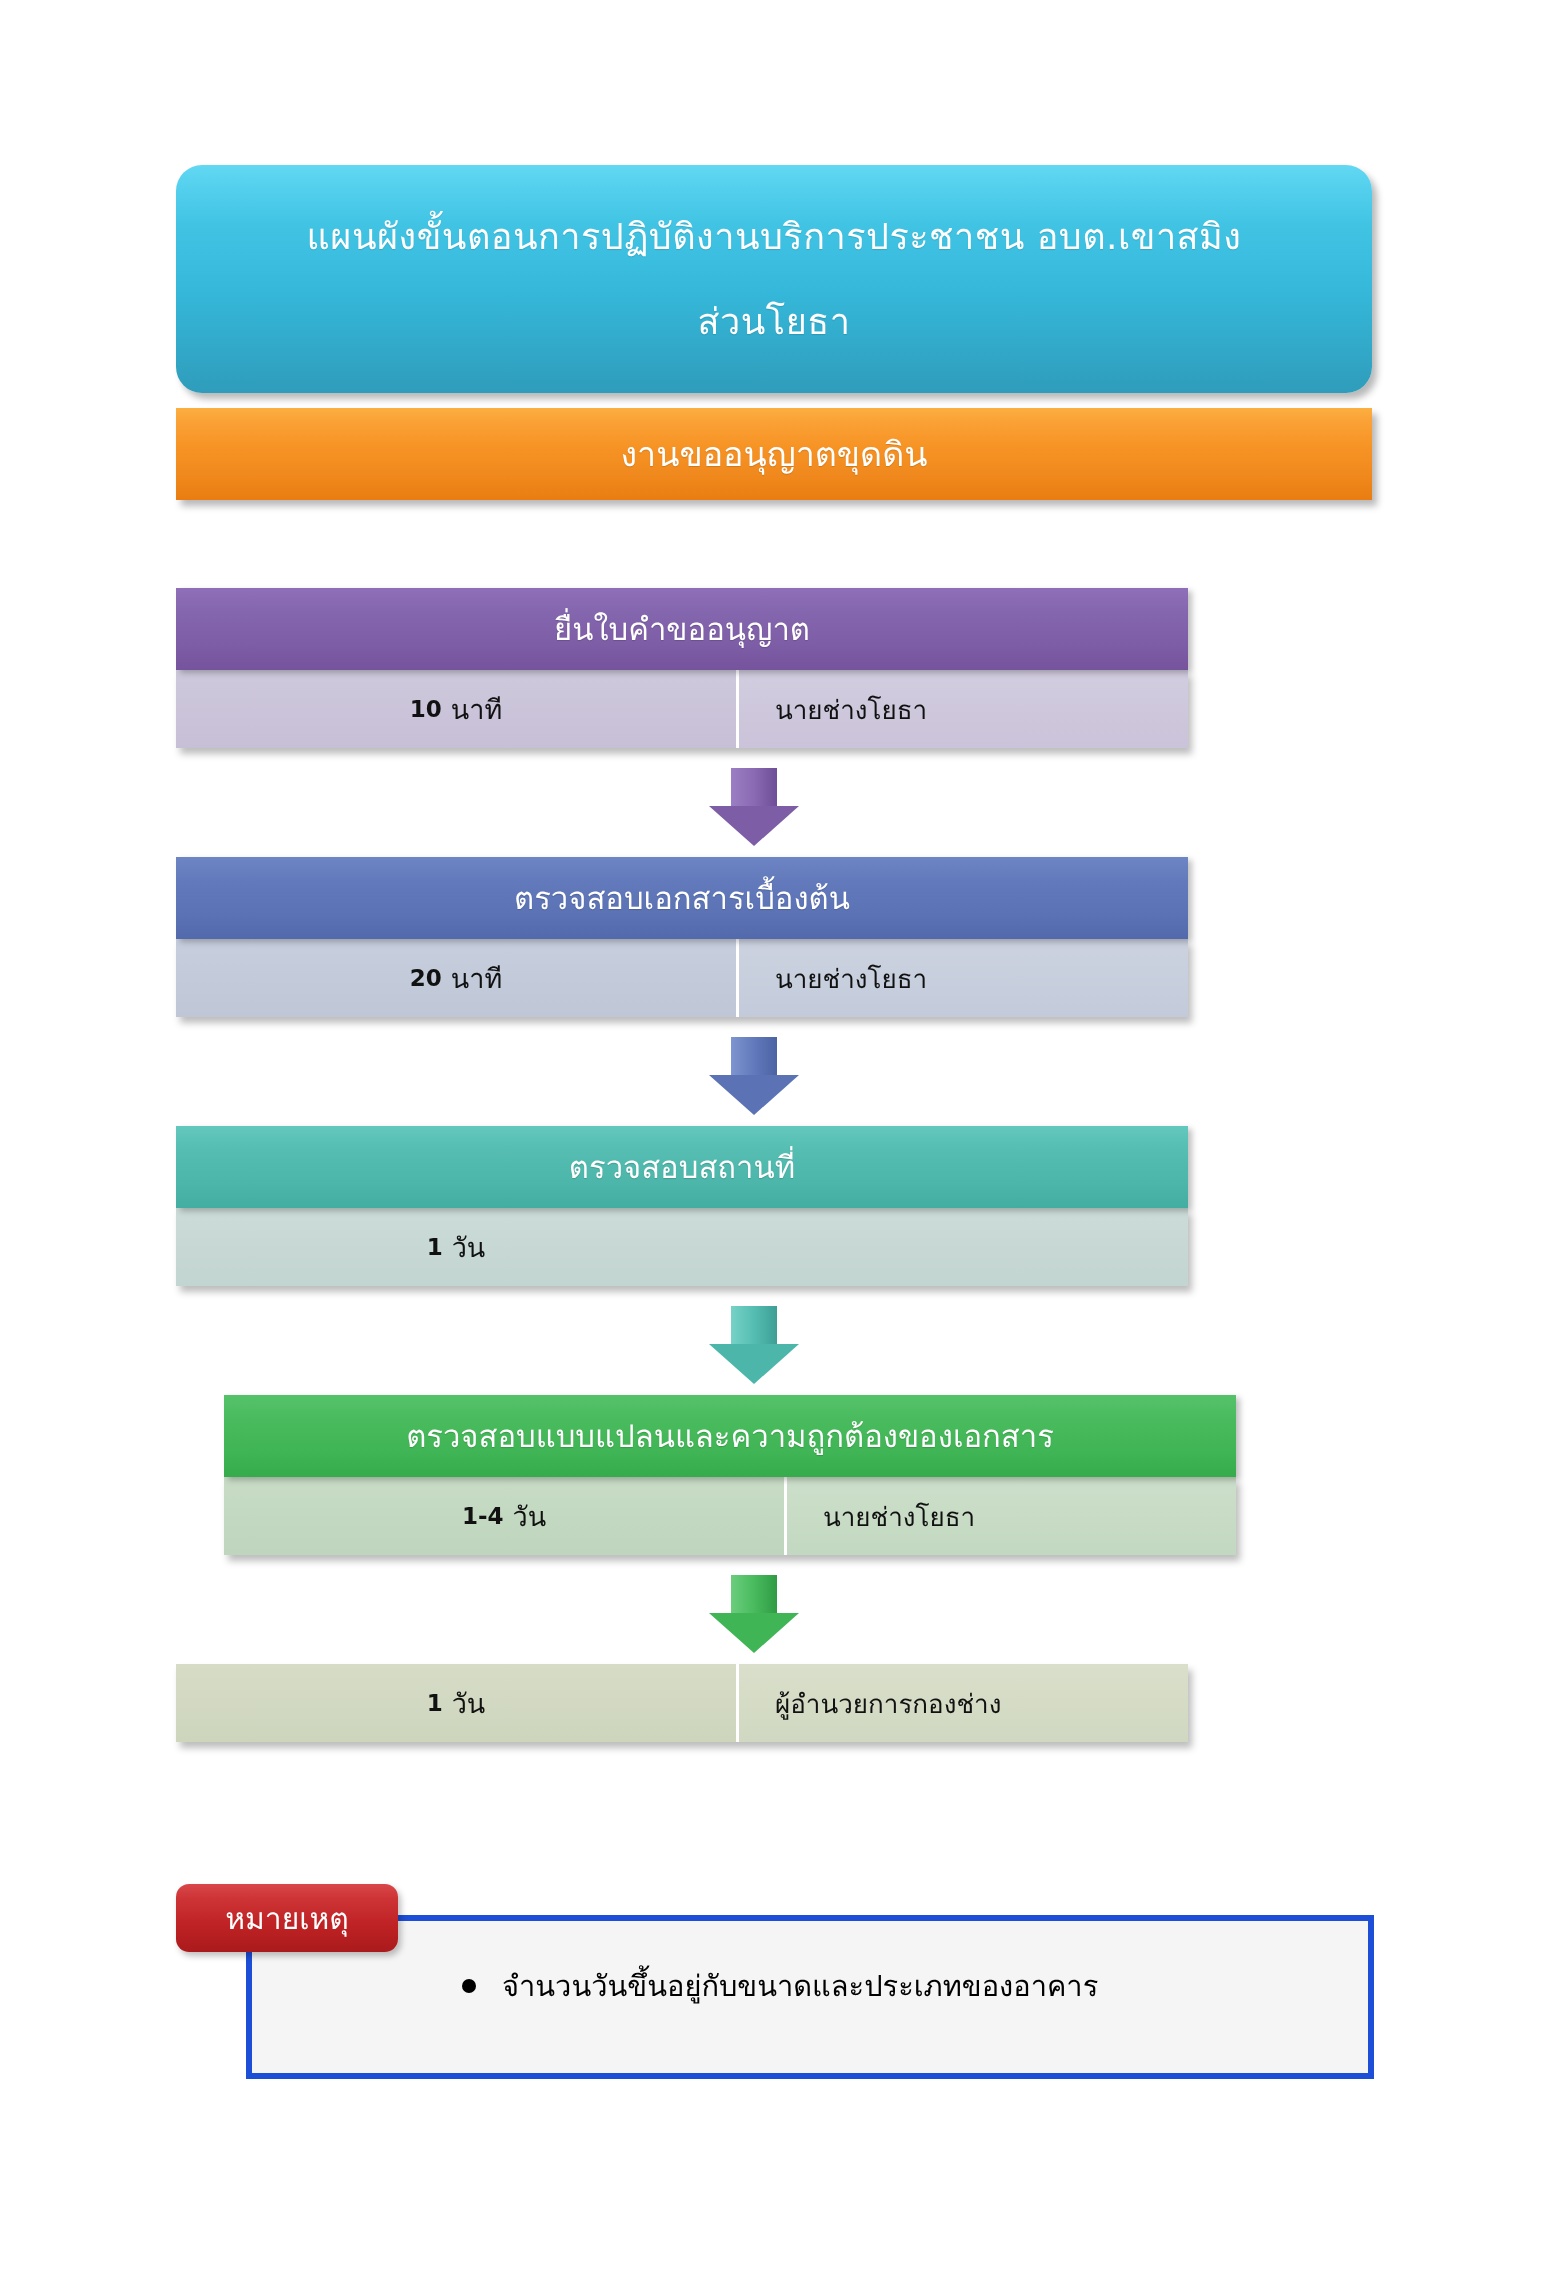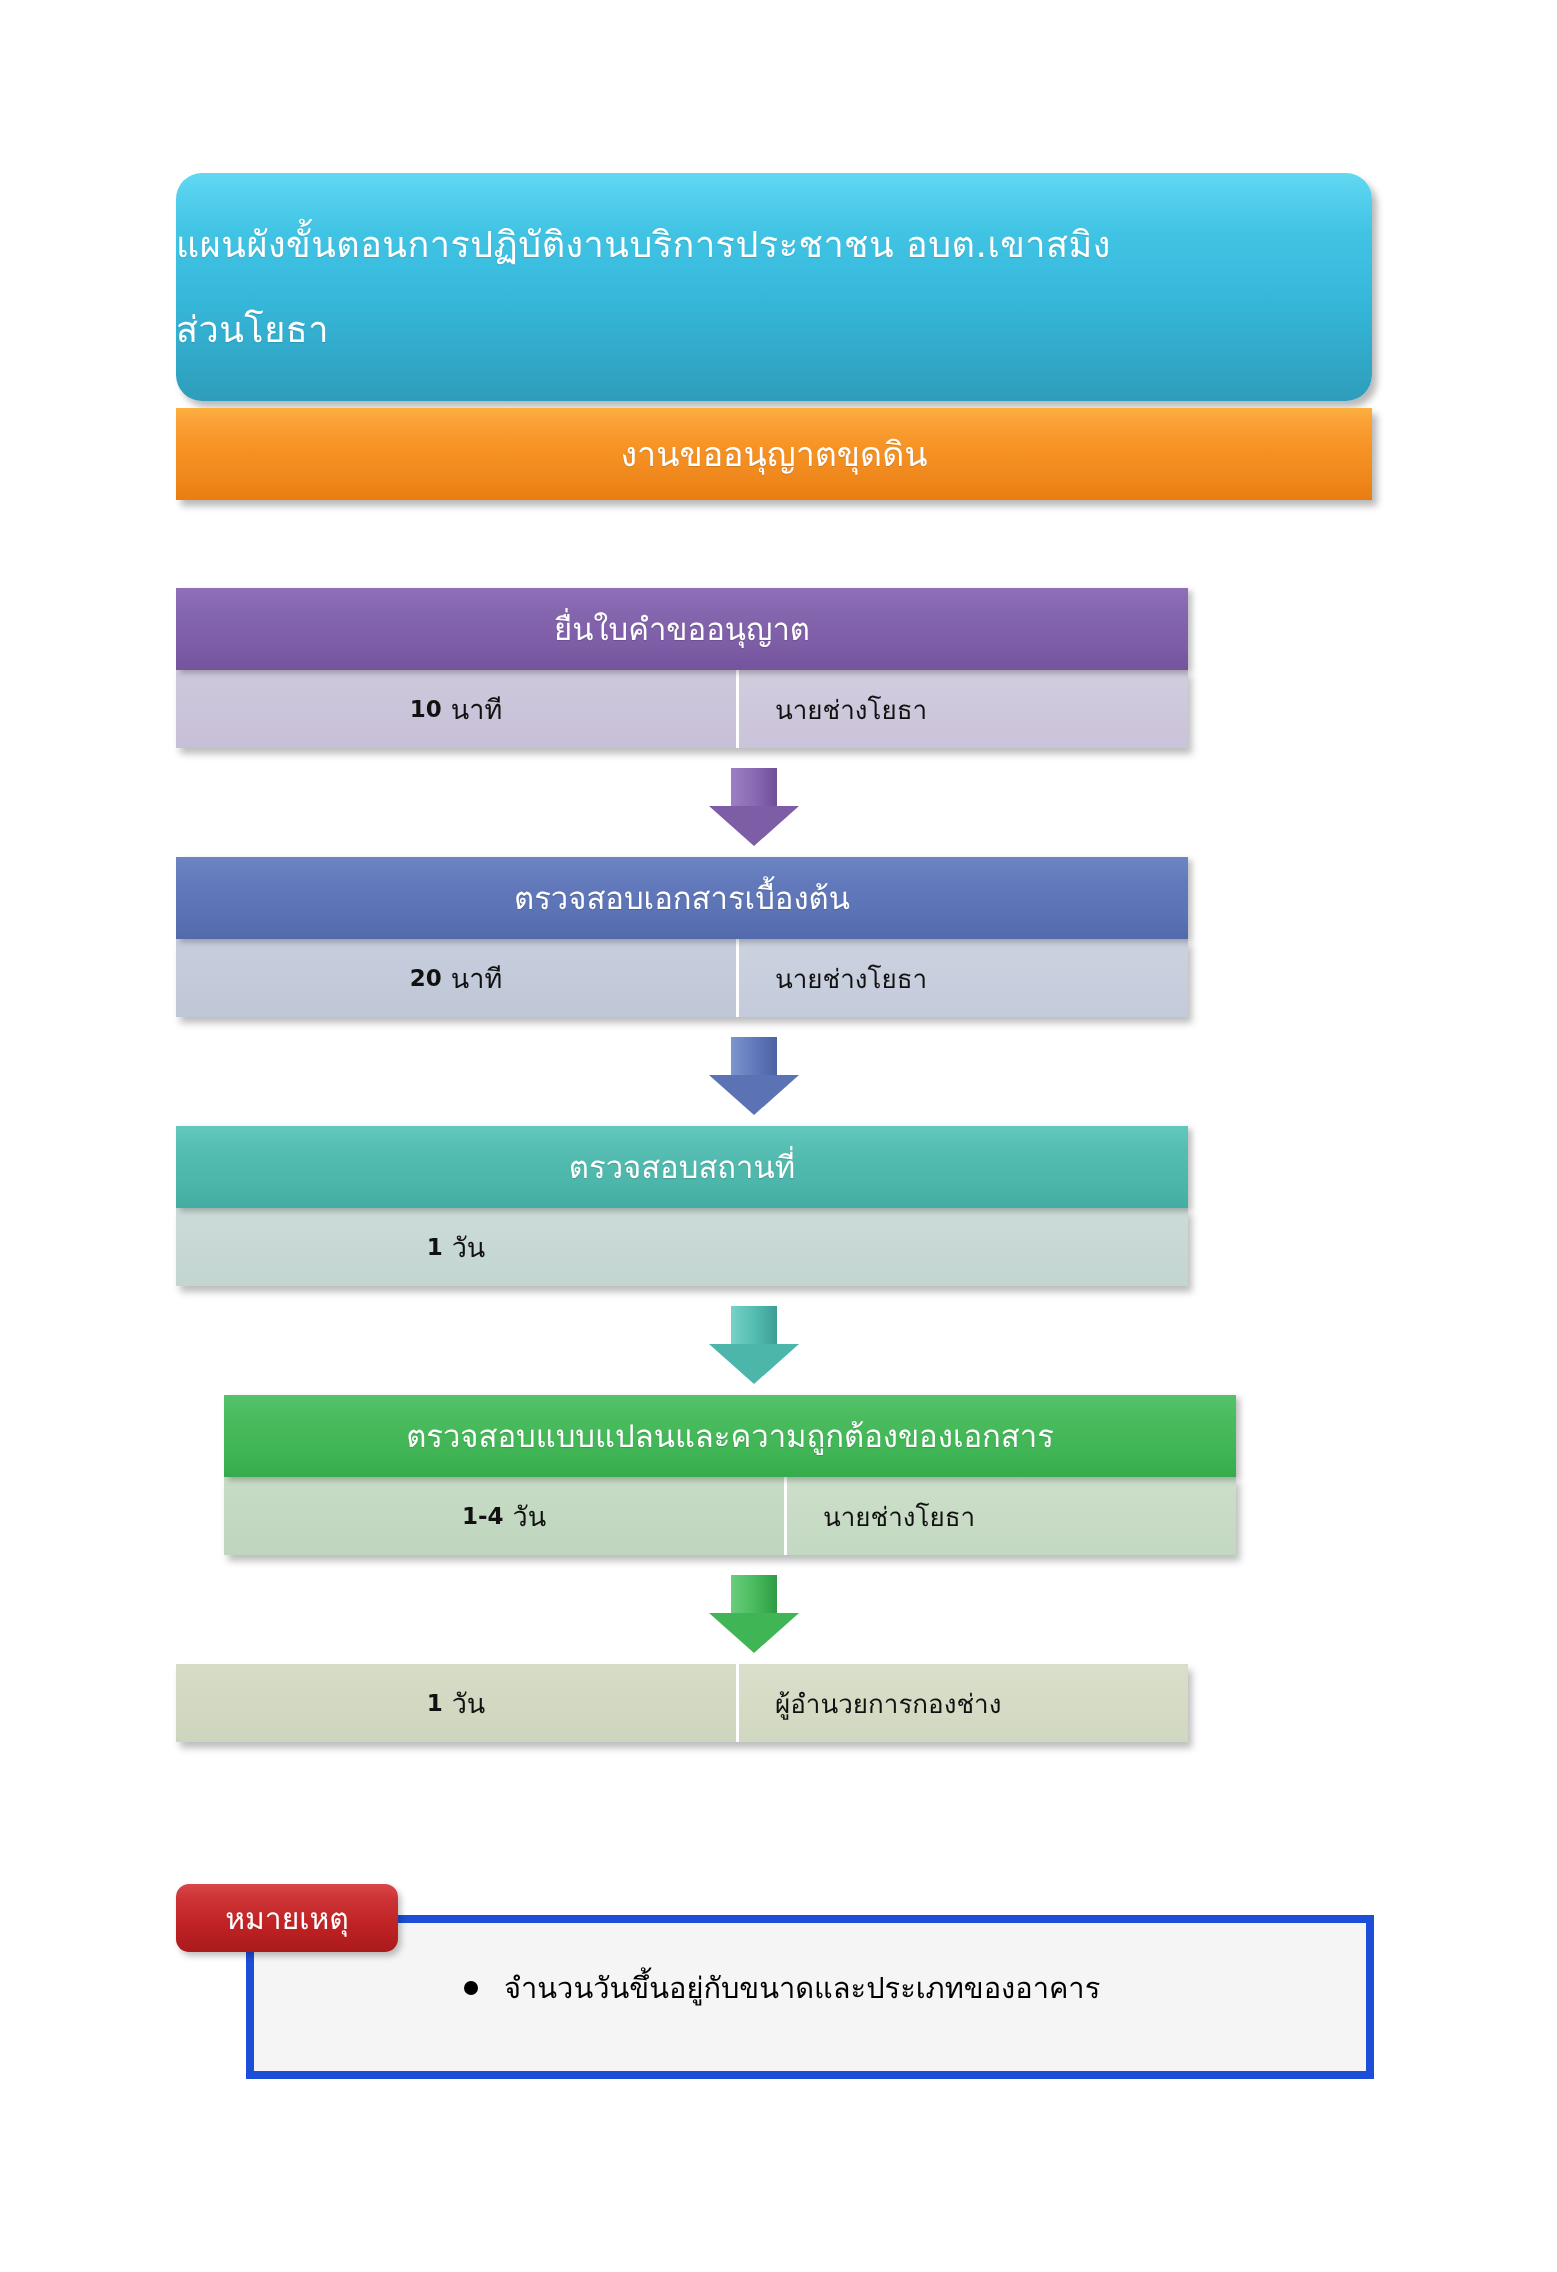--- a/index.html
+++ b/index.html
@@ -28,25 +28,24 @@
     top: 165px;
     width: 1196px;
     height: 228px;
     border-radius: 26px;
     background: linear-gradient(to bottom,
         #63d8f2 0%, #57d2ef 7%, #41c4e4 26%,
         #35b8da 55%, #32a9c9 80%, #2f9cbb 100%);
     box-shadow: 5px 6px 7px rgba(0,0,0,0.28);
     display: flex;
     flex-direction: column;
-    align-items: flex-start;
+    align-items: center;
     justify-content: center;
     color: #ffffff;
     text-align: center;
-    margin-top: 8px;
   }
   .title-box .line {
     font-size: 36px;
     line-height: 1.25;
     letter-spacing: 0.5px;
     text-shadow: 0 1px 1px rgba(0,0,0,0.12);
   }
   .title-box .line1 { margin-bottom: 40px; }
 
   
@@ -171,21 +170,21 @@
   .arr-green  .head  { border-top: 40px solid #40b555; }
 
   
   .note-box {
     position: absolute;
     left: 246px;
     top: 1915px;
     width: 1128px;
     height: 164px;
     background: #f5f5f5;
-    border: 8px solid #1d4ed8;
+    border: 6px solid #1d4ed8;
     box-sizing: border-box;
   }
   .note-tab {
     position: absolute;
     left: 176px;
     top: 1884px;
     width: 222px;
     height: 68px;
     border-radius: 13px;
     background: linear-gradient(to bottom,#d9474a 0%,#cd3335 22%,#bf2224 60%,#aa1a1c 100%);

